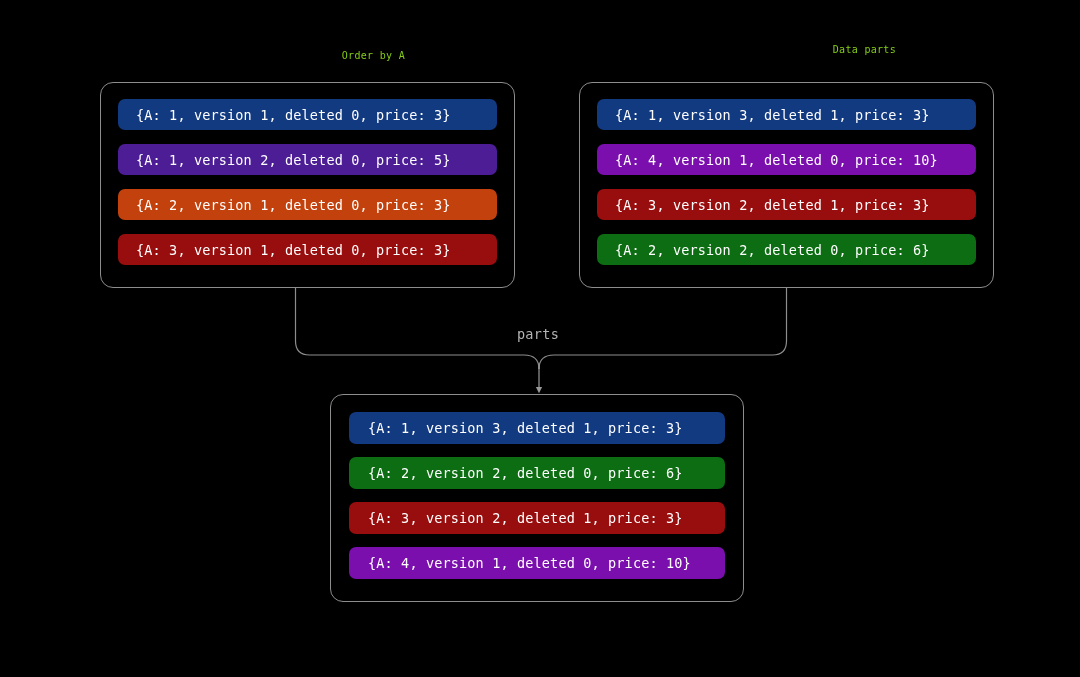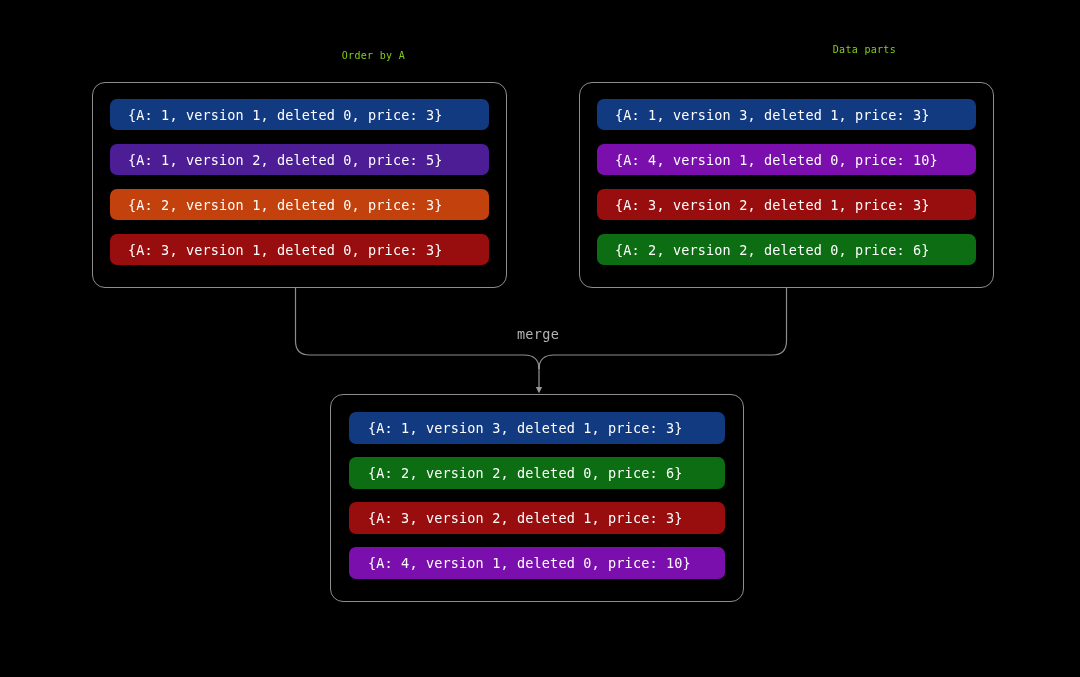--- a/index.html
+++ b/index.html
@@ -34,21 +34,21 @@
     position: absolute;
     box-sizing: border-box;
     border: 1px solid #8d8d8d;
     border-radius: 13px;
     background: #000000;
     display: flex;
     flex-direction: column;
     align-items: center;
   }
   #panel-order {
-    left: 92px;  top: 82px;  width: 415px; height: 206px;
+    left: 100px;  top: 82px;  width: 415px; height: 206px;
     padding: 16px 17px;
     gap: 14px;
   }
   #panel-parts {
     left: 579px; top: 82px;  width: 415px; height: 206px;
     padding: 16px 17px;
     gap: 14px;
   }
   #panel-merged {
     left: 330px; top: 394px; width: 414px; height: 208px;
@@ -114,21 +114,21 @@
       </marker>
     </defs>
 
     <path d="M295.5,288 L295.5,341 Q295.5,355 309.5,355 L524,355 Q539,355 539,369" fill="none" stroke="#8d8d8d" stroke-width="1.2"></path>
 
     <path d="M786.5,288 L786.5,341 Q786.5,355 772.5,355 L554,355 Q539,355 539,369" fill="none" stroke="#8d8d8d" stroke-width="1.2"></path>
 
     <line x1="539" y1="365" x2="539" y2="390" stroke="#9a9a9a" stroke-width="1.2" marker-end="url(#arrowhead)"></line>
   </svg>
 
-  <div id="merge-label">merge</div>
+  <div id="merge-label">parts</div>
 
   <div class="panel" id="panel-order">
     <div class="row" style="background: rgb(18, 58, 128);">{A: 1, version 1, deleted 0, price: 3}</div>
     <div class="row" style="background: #4c1d95;">{A: 1, version 2, deleted 0, price: 5}</div>
     <div class="row" style="background: #c2410c;">{A: 2, version 1, deleted 0, price: 3}</div>
     <div class="row" style="background: rgb(152, 13, 13);">{A: 3, version 1, deleted 0, price: 3}</div>
   </div>
 
   <div class="panel" id="panel-parts">
     <div class="row" style="background: rgb(18, 58, 128);">{A: 1, version 3, deleted 1, price: 3}</div>

